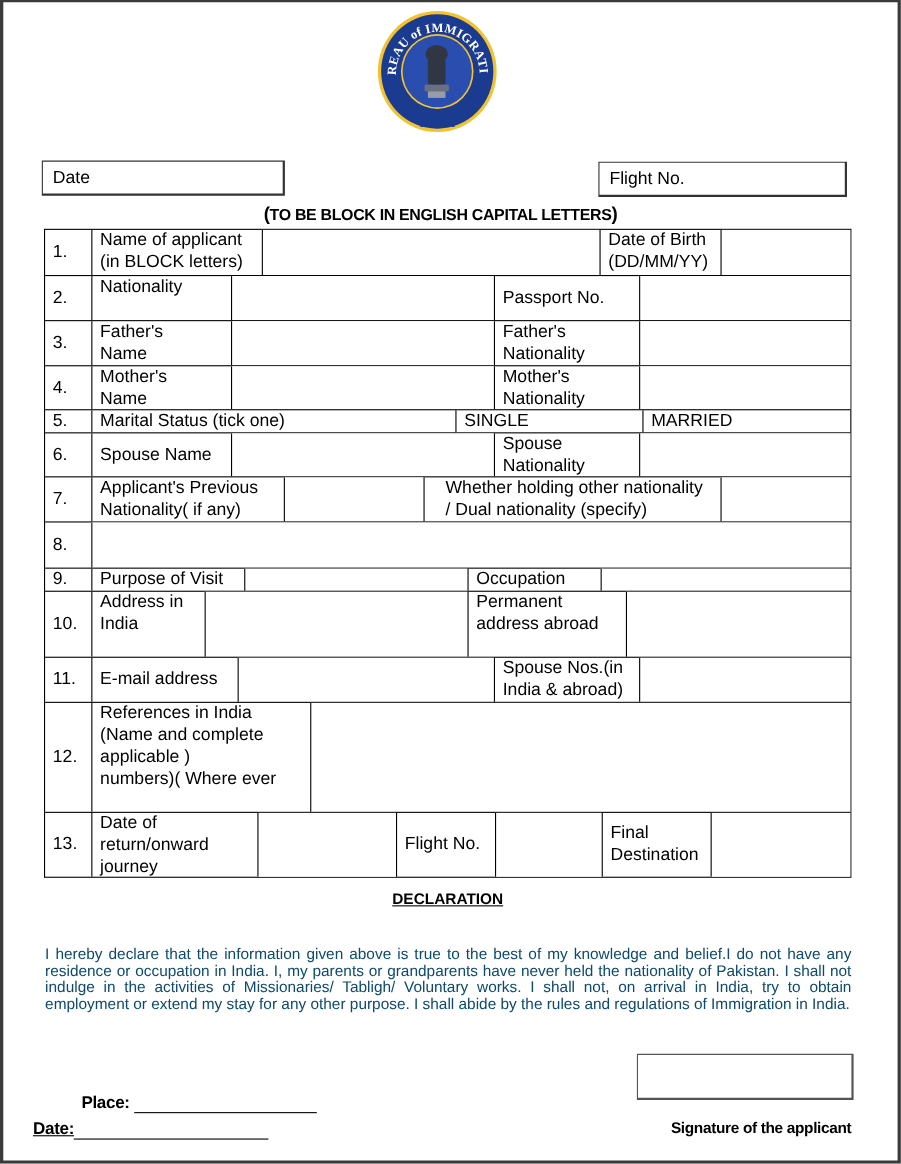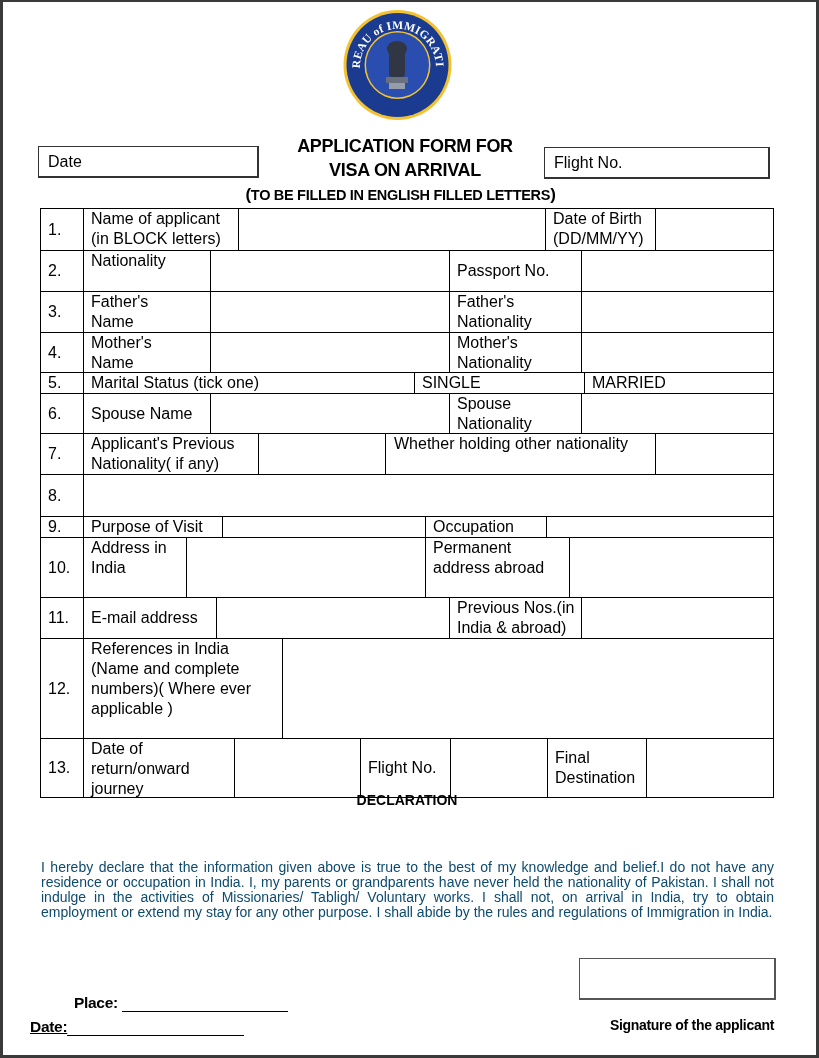--- a/index.html
+++ b/index.html
@@ -38,22 +38,22 @@
       border-left: 1px solid #000; font-size: 16px; line-height: 20px; padding: 0 0 0 7px;
       overflow: hidden; white-space: nowrap;
     }
     .cell:first-child { border-left: none; }
     .num { width: 42px; padding-left: 7px; display: flex; align-items: center; }
     .vc { display: flex; align-items: center; }
     .field { background: #fff; }
 
     
     .decl-title {
-      position: absolute; left: 0; top: 790px; width: 808px; text-align: center;
-      font-weight: bold; font-size: 14px; 
+      position: absolute; left: 0; top: 807px; width: 808px; text-align: center;
+      font-weight: bold; font-size: 14px; text-decoration: underline;
     }
     .decl-text {
       position: absolute; left: 38px; top: 858px; width: 733px; font-size: 14px; line-height: 15px;
       text-align: justify; color: #0c4a6e;
     }
     .sig-box { position: absolute; left: 576px; top: 956px; width: 197px; height: 42px; border: 1px solid #555; border-width: 1px 2px 2px 1px; }
     .sig-label { position: absolute; left: 570px; top: 1015px; width: 201px; text-align: right; font-weight: bold; font-size: 14px; letter-spacing: -0.3px; }
     .place, .pdate { position: absolute; left: 27px; font-weight: bold; font-size: 15.5px; letter-spacing: -0.3px; }
     .place { top: 992px; margin-left: 44px; }
     .pdate { top: 1016px; text-decoration: underline; }
@@ -84,29 +84,25 @@
       <text font-family="Liberation Serif, serif" font-size="11.5" font-weight="bold" fill="#fff" letter-spacing="0.3">
         <textPath href="#arcTop" startOffset="50%" text-anchor="middle">BUREAU of IMMIGRATION</textPath>
       </text>
       <text x="55.5" y="108" font-family="Liberation Serif, serif" font-size="11" font-weight="bold" fill="#1a3b8f" text-anchor="middle">INDIA</text>
     </svg>
   </div>
 
   <div class="topbox date-box">
     <span>Date</span>
   </div>
-  <div class="title">
-    <div>APPLICATION FORM FOR</div>
-    <div>VISA ON ARRIVAL</div>
-  </div>
   <div class="topbox flight-box">
     <span>Flight No.</span>
   </div>
   <div class="subtitle">
-    <span class="paren">(</span><span>TO BE FILLED IN ENGLISH FILLED LETTERS</span><span class="paren">)</span>
+    <span class="paren">(</span><span>TO BE BLOCK IN ENGLISH CAPITAL LETTERS</span><span class="paren">)</span>
   </div>
 
   <div class="form">
 
     <div class="row" style="height:41px">
       <div class="cell num">1.</div>
       <div class="cell" style="width:155px">
         <div>Name of applicant</div>
           <div>(in BLOCK letters)</div>
       </div>
@@ -172,22 +168,23 @@
       <div class="cell field" style="flex:1"></div>
     </div>
 
     <div class="row" style="height:41px">
       <div class="cell num">7.</div>
       <div class="cell" style="width:175px">
         <div>Applicant's Previous</div>
           <div>Nationality( if any)</div>
       </div>
       <div class="cell field" style="width:127px"></div>
-      <div class="cell" style="width:270px;padding-left:8px">
+      <div class="cell" style="width:270px;padding-left:19px">
         <div>Whether holding other nationality</div>
+          <div>/ Dual nationality (specify)</div>
       </div>
       <div class="cell field" style="flex:1"></div>
     </div>
 
     <div class="row" style="height:42px">
       <div class="cell num">8.</div>
       <div class="cell field" style="flex:1"></div>
     </div>
 
     <div class="row" style="height:21px">
@@ -210,33 +207,33 @@
           <div>address abroad</div>
       </div>
       <div class="cell field" style="flex:1"></div>
     </div>
 
     <div class="row" style="height:41px">
       <div class="cell num">11.</div>
       <div class="cell vc" style="width:133px">E-mail address</div>
       <div class="cell field" style="width:233px"></div>
       <div class="cell" style="width:132px">
-        <div>Previous Nos.(in</div>
+        <div>Spouse Nos.(in</div>
           <div>India &amp; abroad)</div>
       </div>
       <div class="cell field" style="flex:1"></div>
     </div>
 
     <div class="row" style="height:100px">
       <div class="cell num">12.</div>
       <div class="cell" style="width:199px">
         <div>References in India</div>
           <div>(Name and complete</div>
+          <div>applicable )</div>
           <div>numbers)( Where ever</div>
-          <div>applicable )</div>
       </div>
       <div class="cell field" style="flex:1"></div>
     </div>
 
     <div class="row" style="height:59px">
       <div class="cell num">13.</div>
       <div class="cell" style="width:151px">
         <div>Date of</div>
           <div>return/onward</div>
           <div>journey</div>

